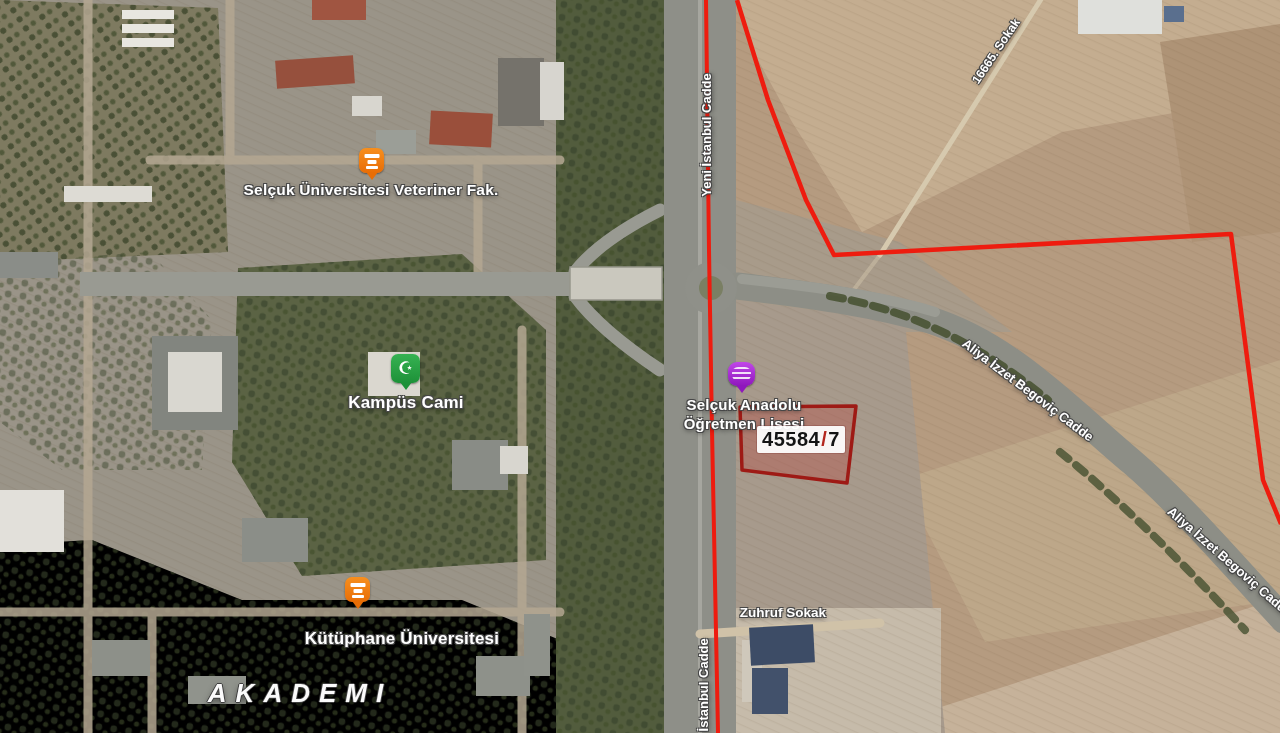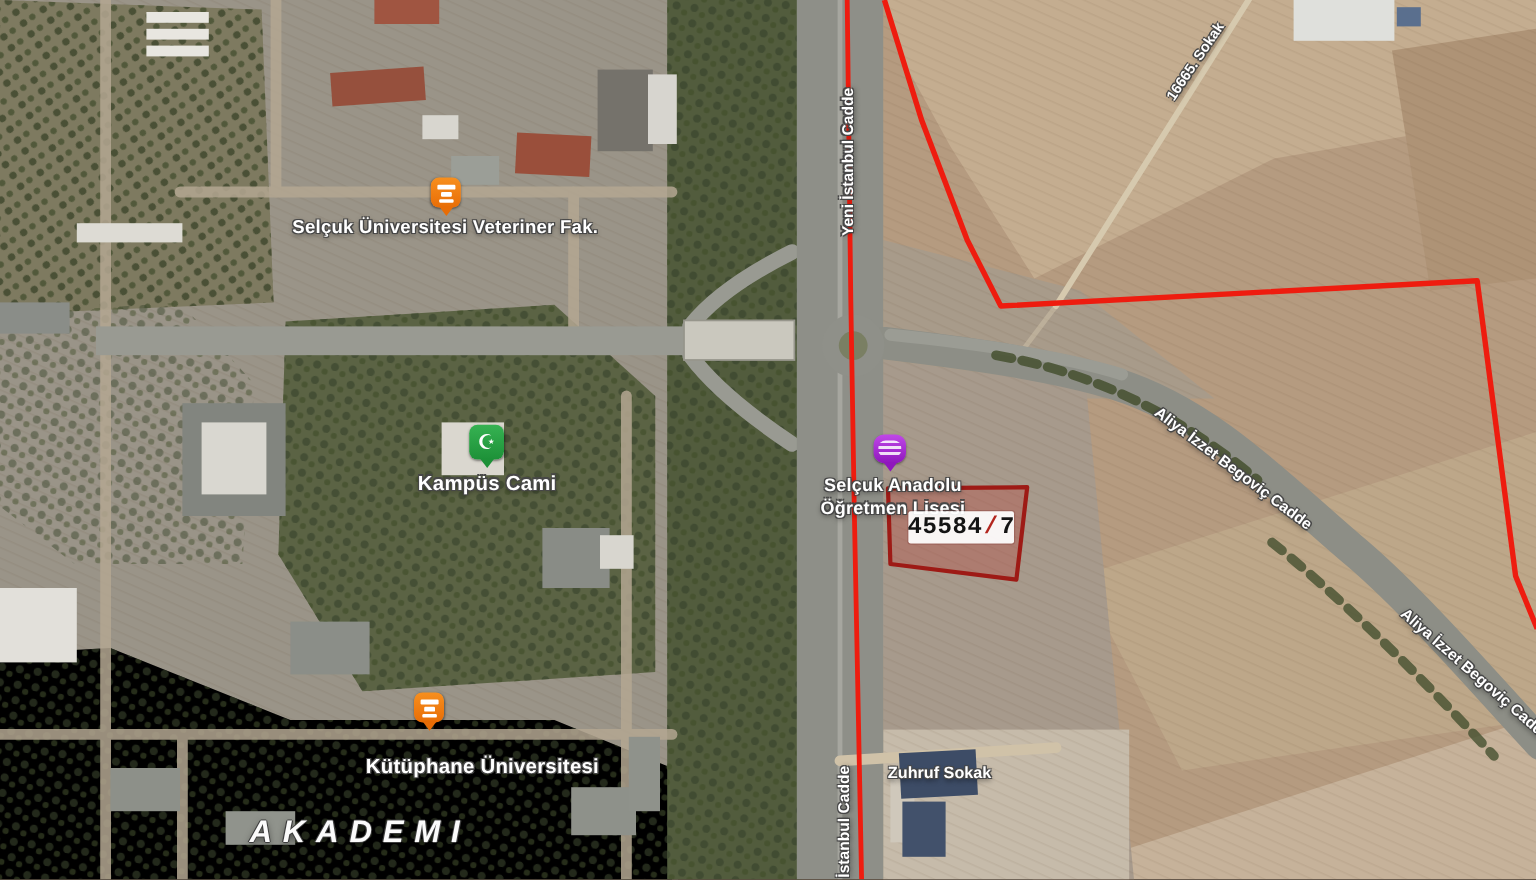--- a/index.html
+++ b/index.html
@@ -26,30 +26,29 @@
   .lbl-akademi{
     left:300px;top:693px;font-size:26px;letter-spacing:9px;color:#fbfbfb;
     text-shadow:0 1px 0 #3e3e3e,0 -1px 0 #3e3e3e,1px 0 0 #3e3e3e,-1px 0 0 #3e3e3e,0 3px 6px rgba(0,0,0,.55);
     font-style:italic;
   }
   .lbl-yeni-top{left:706px;top:135px;transform:translate(-50%,-50%) rotate(-90deg);}
   .lbl-yeni-bottom{left:703px;top:700px;transform:translate(-50%,-50%) rotate(-90deg);}
   .lbl-16665{left:996px;top:51px;font-size:12px;transform:translate(-50%,-50%) rotate(-56deg);}
   .lbl-aliya1{left:1028px;top:390px;transform:translate(-50%,-50%) rotate(37deg);}
   .lbl-aliya2{left:1230px;top:562px;transform:translate(-50%,-50%) rotate(41deg);}
-  .lbl-zuhruf{left:783px;top:644px;font-size:13.5px;}
+  .lbl-zuhruf{left:783px;top:612px;font-size:13.5px;}
 
   
   .parcel-box{
     position:absolute;left:757px;top:426px;width:88px;height:27px;
     background:rgba(255,255,255,.93);border-radius:2px;
     display:flex;align-items:center;justify-content:center;
     font-size:20px;font-weight:700;color:#141414;letter-spacing:.5px;
     box-shadow:0 0 0 1px rgba(120,40,40,.25);
-    font-family:Liberation Mono, monospace;
   }
   .parcel-box .sep{color:#b3261e;padding:0 1px;}
 
   
   .marker{position:absolute;}
   .pin{position:relative;border-radius:7px;box-shadow:0 1px 2px rgba(0,0,0,.45);}
   .pin:after{
     content:"";position:absolute;left:50%;bottom:-7px;transform:translateX(-50%);
     border:6px solid transparent;border-top-width:8px;border-bottom:0;
   }

